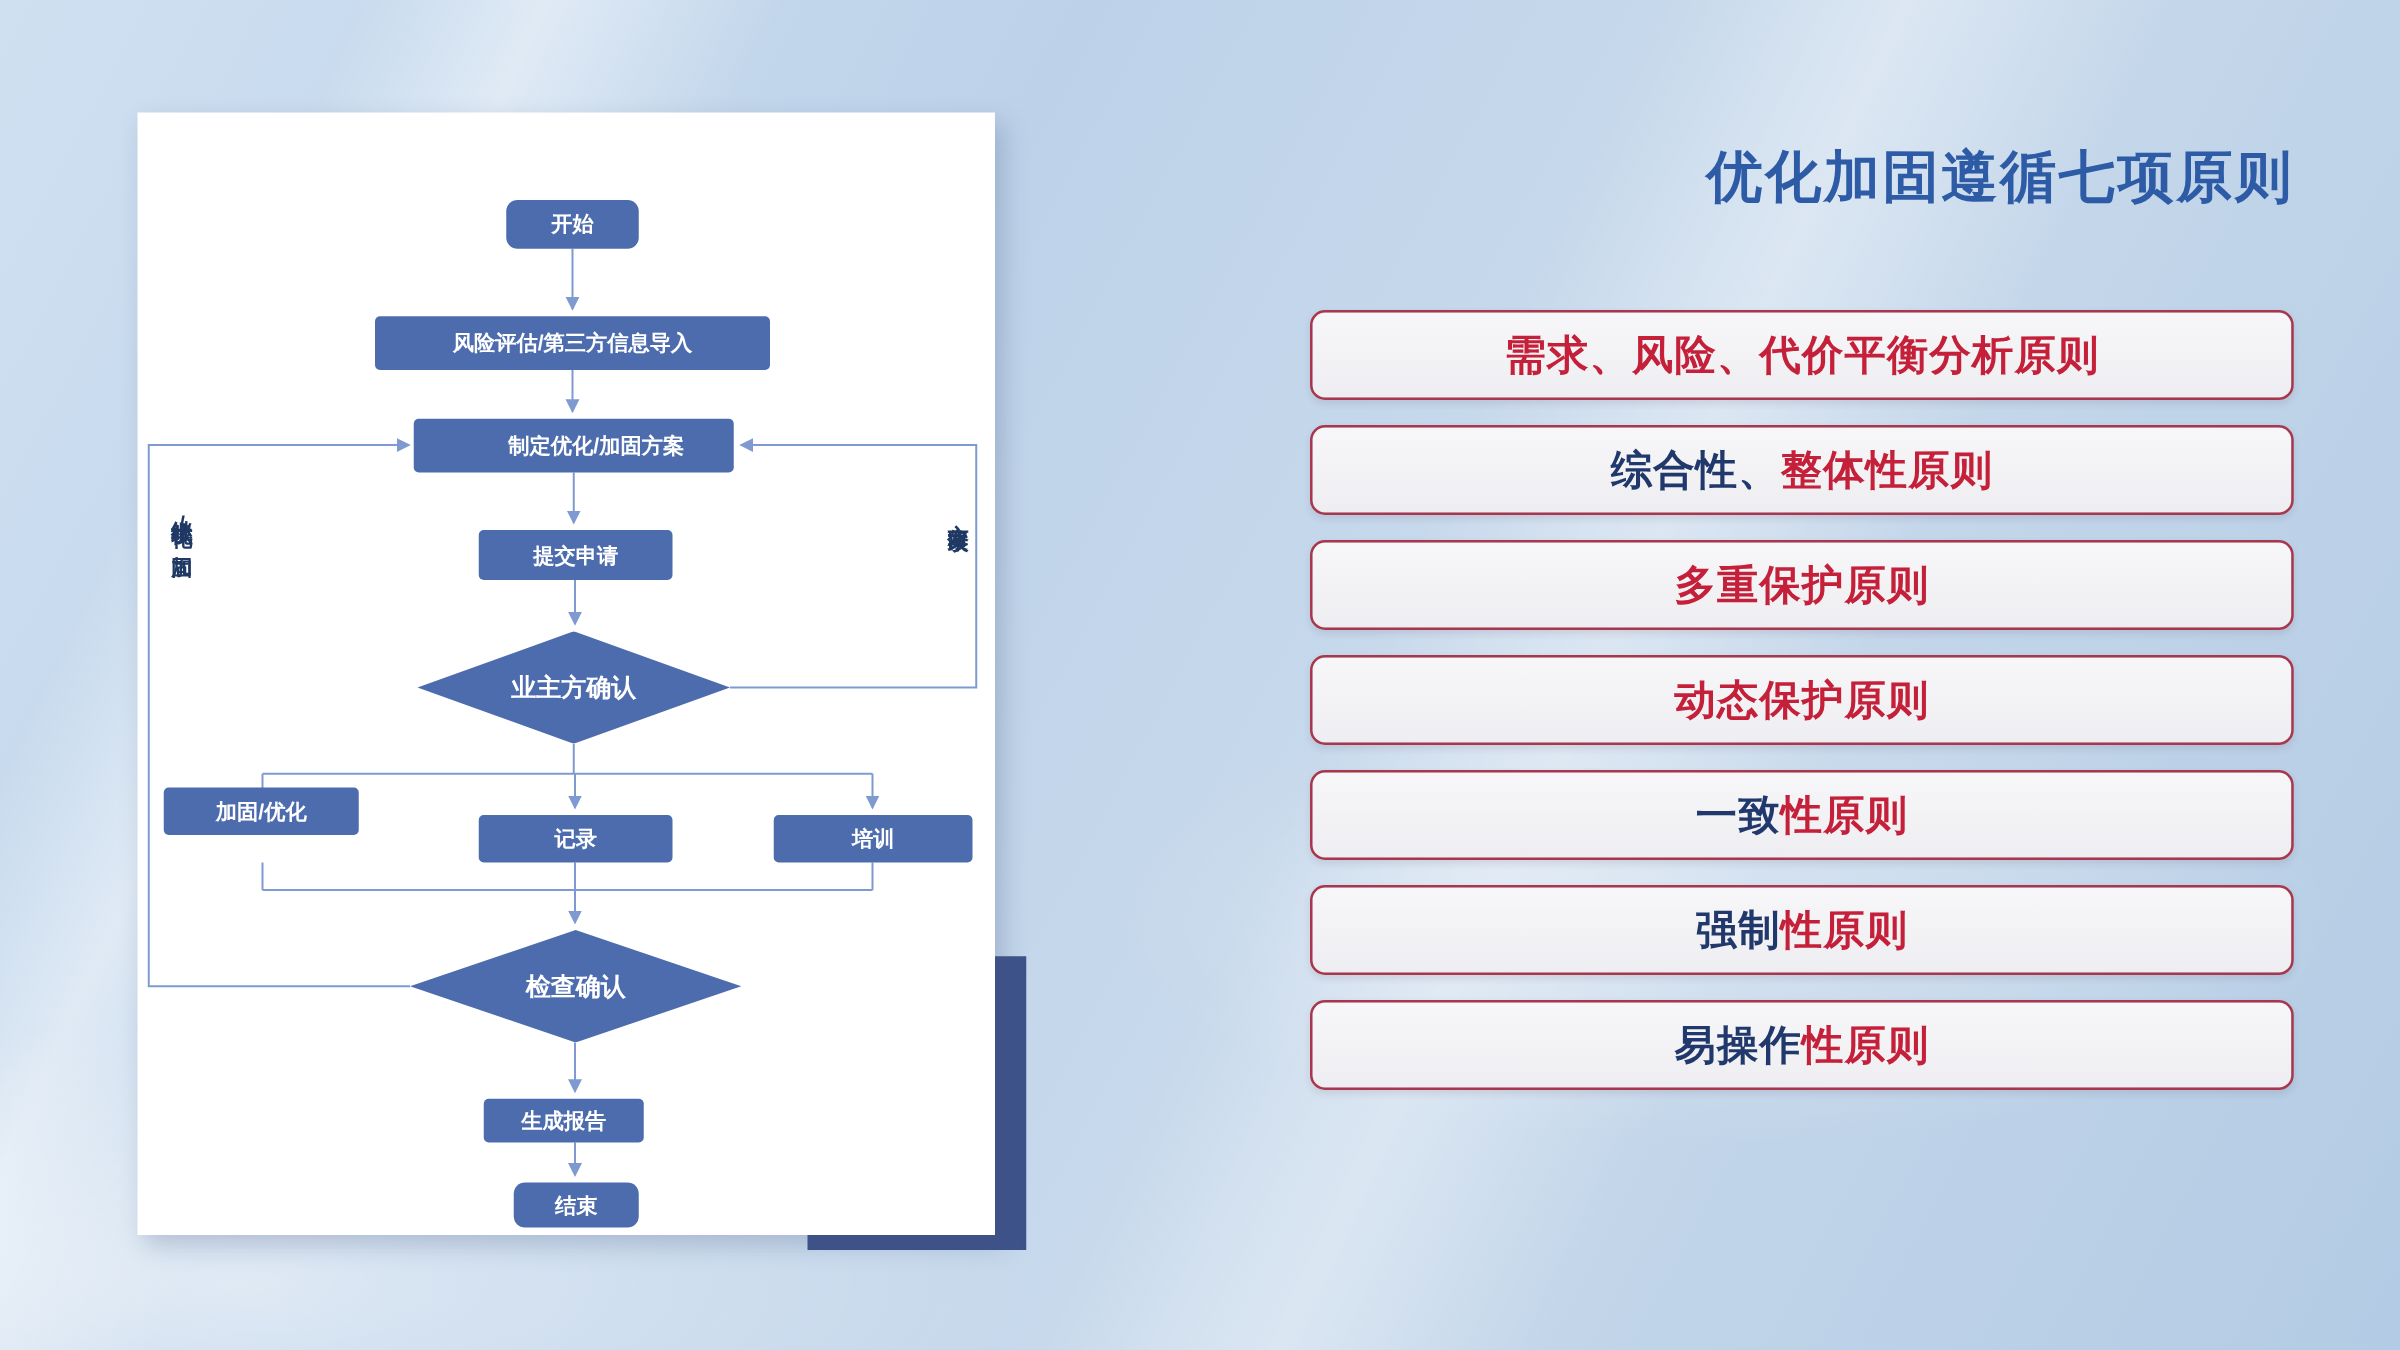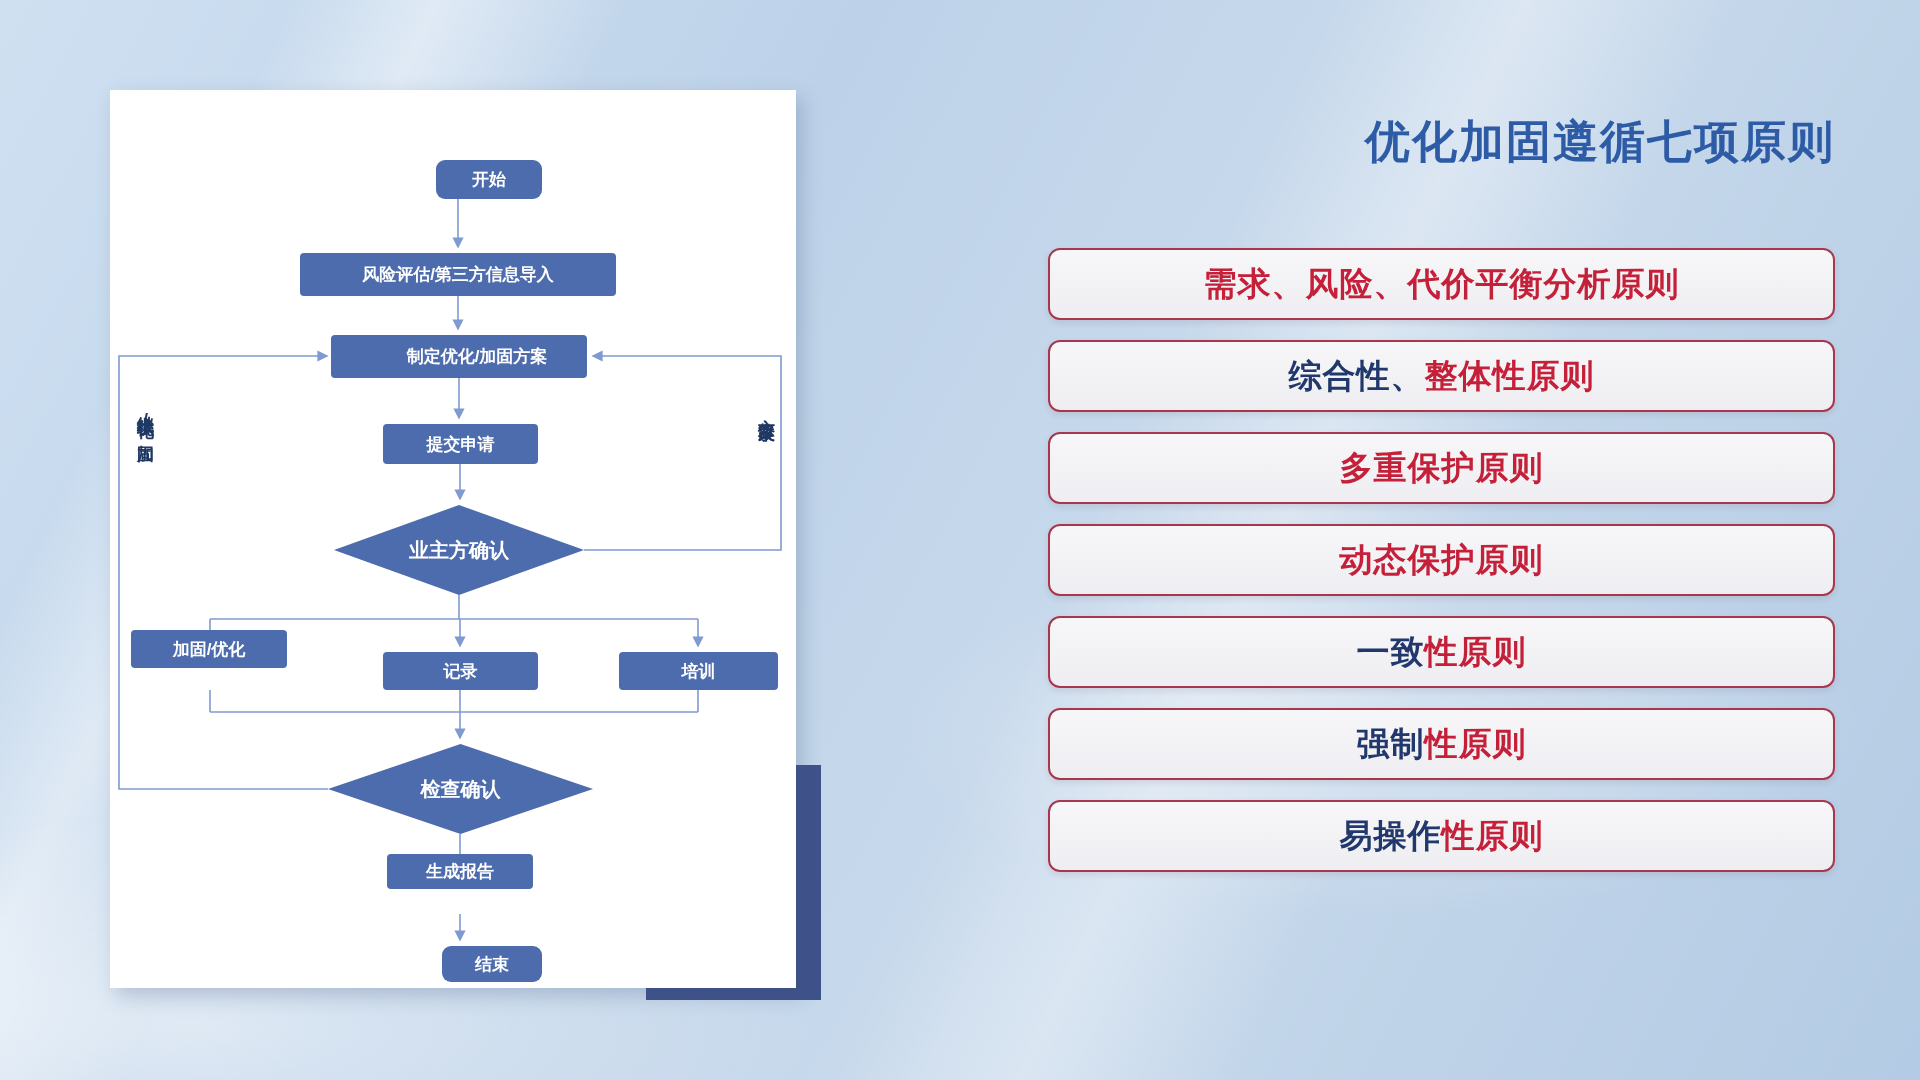--- a/index.html
+++ b/index.html
@@ -34,21 +34,21 @@
   .fnode {
     position: absolute;
     background: #4d6cad;
     color: #ffffff;
     font-weight: bold;
     font-size: 17px;
     display: flex; align-items: center; justify-content: center;
     white-space: nowrap;
     border-radius: 4px;
   }
-  .fnode.terminal { border-radius: 9px; margin-left: 31px; }
+  .fnode.terminal { border-radius: 9px; }
   .fnode.diamond {
     border-radius: 0;
     clip-path: polygon(50% 0, 100% 50%, 50% 100%, 0 50%);
     font-size: 20px;
   }
   .vlabel {
     position: absolute;
     writing-mode: vertical-lr;
     text-orientation: upright;
     color: #1f3864;
@@ -61,21 +61,21 @@
   
   .n-start   { left: 295px; top: 70px;  width: 106px; height: 39px; }
   .n-risk    { left: 190px; top: 163px; width: 316px; height: 43px; }
   .n-plan    { left: 221px; top: 245px; width: 256px; height: 43px; padding-left: 36px; }
   .n-submit  { left: 273px; top: 334px; width: 155px; height: 40px; }
   .n-owner   { left: 224px; top: 415px; width: 250px; height: 90px; }
   .n-branch1 { left: 21px;  top: 540px; width: 156px; height: 38px; }
   .n-branch2 { left: 273px; top: 562px; width: 155px; height: 38px; }
   .n-branch3 { left: 509px; top: 562px; width: 159px; height: 38px; }
   .n-check   { left: 218px; top: 654px; width: 265px; height: 90px; }
-  .n-report  { left: 277px; top: 764px; width: 146px; height: 35px; }
+  .n-report  { left: 277px; top: 789px; width: 128px; height: 35px; }
   .n-end     { left: 301px; top: 856px; width: 100px; height: 36px; }
   .l-left    { left: 24px;  top: 312px; height: 170px; }
   .l-right   { left: 645px; top: 316px; height: 130px; }
 
   
   .panel-title {
     position: absolute; left: 1048px; top: 112px; width: 787px;
     text-align: right;
     font-size: 45px; font-weight: bold;
     color: #2d5ba6;

